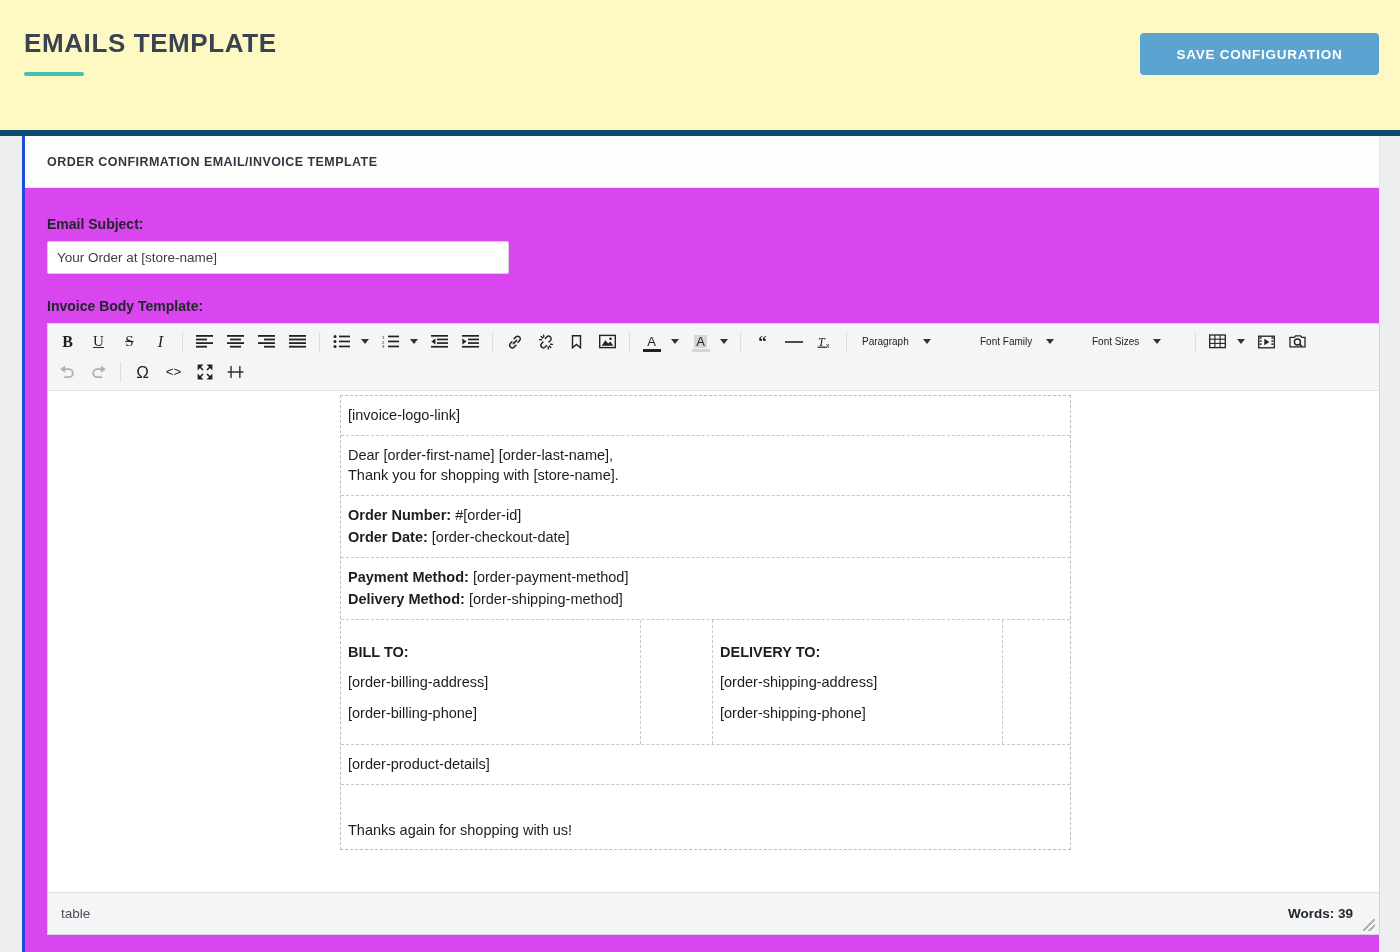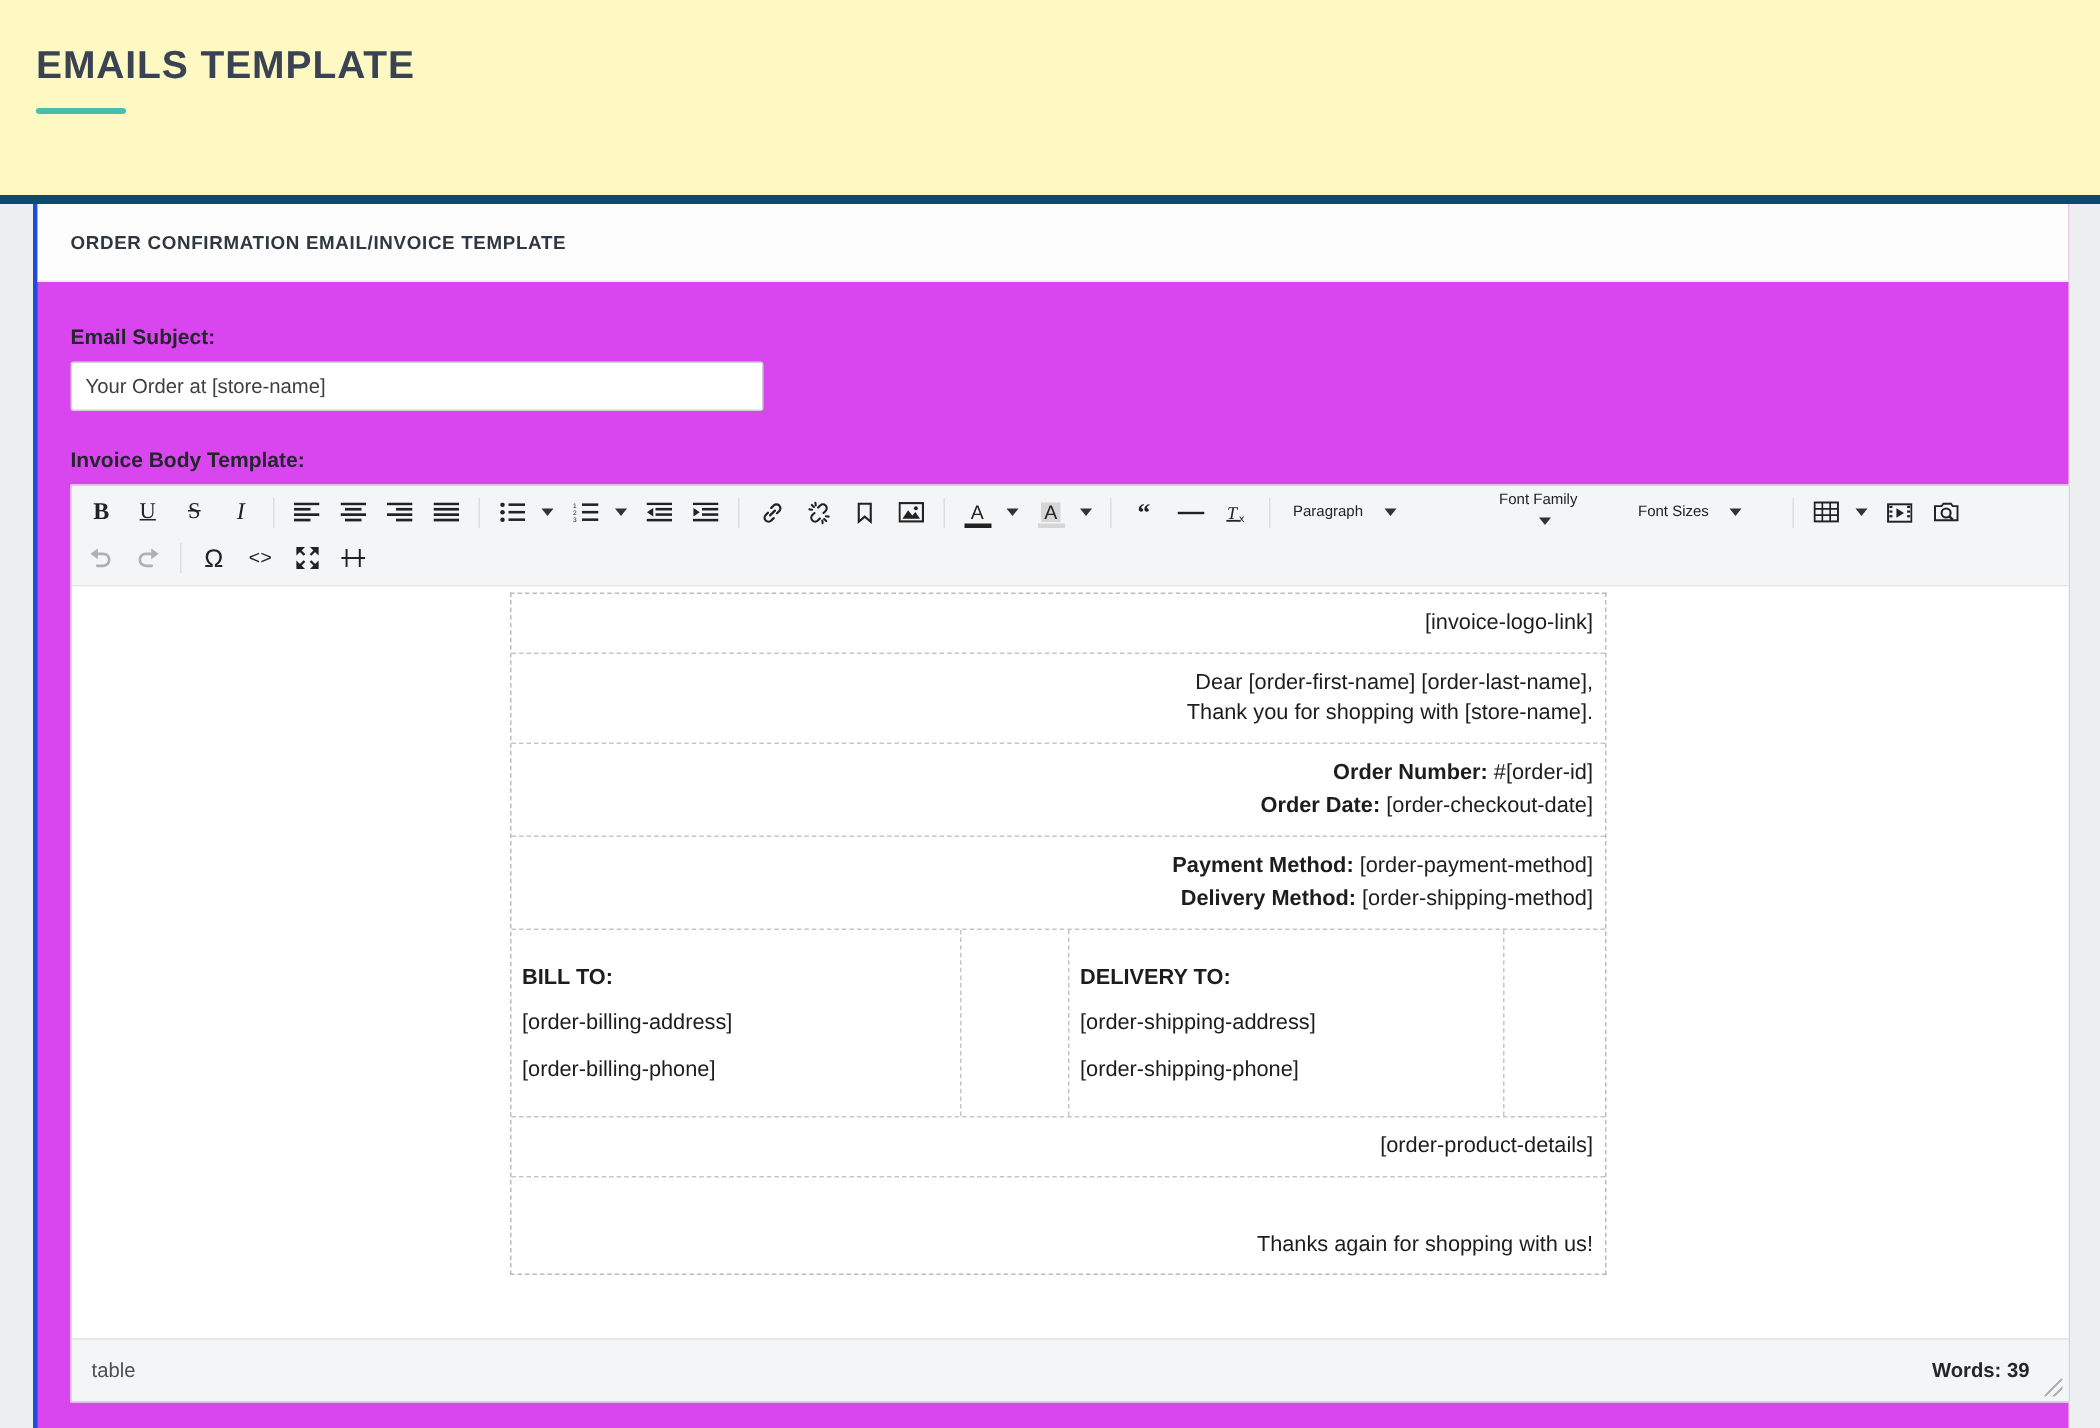--- a/index.html
+++ b/index.html
@@ -93,21 +93,21 @@
     border-top:5px solid #333; display:block;
   }
   .sep{ width:1px; height:20px; background:#dcdee0; margin:0 6px; }
   .sel{
     display:flex; align-items:center; height:27px;
     padding:0 2px 0 9px; cursor:pointer; border-radius:3px;
     font-size:10px; color:#222; white-space:nowrap;
   }
   .sel .sel-label{ margin-right:10px; }
   .sel.w-para{ min-width:118px; }
-  .sel.w-fam{ min-width:112px;flex-direction:column; }
+  .sel.w-fam{ min-width:112px; }
   .sel.w-size{ min-width:106px; }
 
   
   .glyph-b{ font-weight:bold; font-family:"Liberation Serif", serif; font-size:16px; }
   .glyph-u{ text-decoration:underline; font-family:"Liberation Serif", serif; font-size:15px; }
   .glyph-s{ text-decoration:line-through; font-family:"Liberation Serif", serif; font-size:15px; }
   .glyph-i{ font-style:italic; font-family:"Liberation Serif", serif; font-size:16px; }
   .glyph-q{ font-weight:bold; font-size:17px; font-family:"Liberation Serif", serif; }
   .glyph-omega{ font-size:17px; }
   .glyph-code{ font-size:13px; font-family:"Liberation Mono", monospace; }
@@ -123,21 +123,21 @@
   }
   .doc{
     position:absolute; left:292px; top:4px;
     width:731px;
     border:1px dashed #bcbcbc;
     font-family:"Liberation Sans", sans-serif;
     font-size:14.5px; color:#1d1d1d;
   }
   .row{ border-bottom:1px dashed #c6c6c6; }
   .row:last-child{ border-bottom:none; }
-  .cell{ padding:9px 8px 9px 7px;text-align:right; }
+  .cell{ padding:9px 8px 9px 7px; }
   .cell p{ margin:0 0 0 0; line-height:1.42; }
   .cell p + p{ }
   .tight p + p{ margin-top:2px; }
   b{ font-weight:bold; }
   .split{ display:flex; }
   .split .c{ border-right:1px dashed #c6c6c6; padding:9px 8px 9px 7px; }
   .split .c1{ width:300px; }
   .split .c2{ width:72px; }
   .split .c3{ width:290px; }
   .split .c4{ width:67px; border-right:none; }
@@ -158,20 +158,21 @@
       linear-gradient(135deg, transparent 70%, #b0b3b6 70%, #b0b3b6 80%, transparent 80%);
     cursor:nwse-resize;
   }
 </style>
 </head>
 <body>
 
 <div class="topbar">
   <div class="page-title">EMAILS TEMPLATE</div>
   <div class="title-rule"></div>
+  <button class="save-btn">SAVE CONFIGURATION</button>
 </div>
 
 <div class="page-body">
   <div class="panel">
 
     <div class="panel-head">
       <div class="panel-head-title">ORDER CONFIRMATION EMAIL/INVOICE TEMPLATE</div>
     </div>
 
     <div class="panel-inner">

